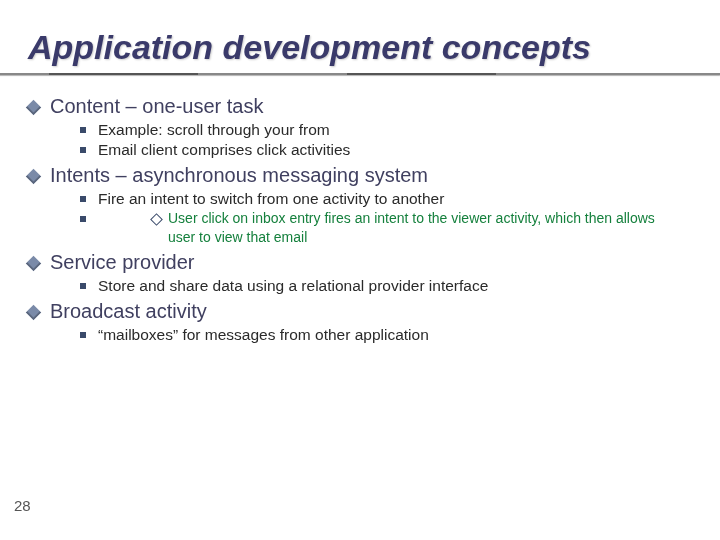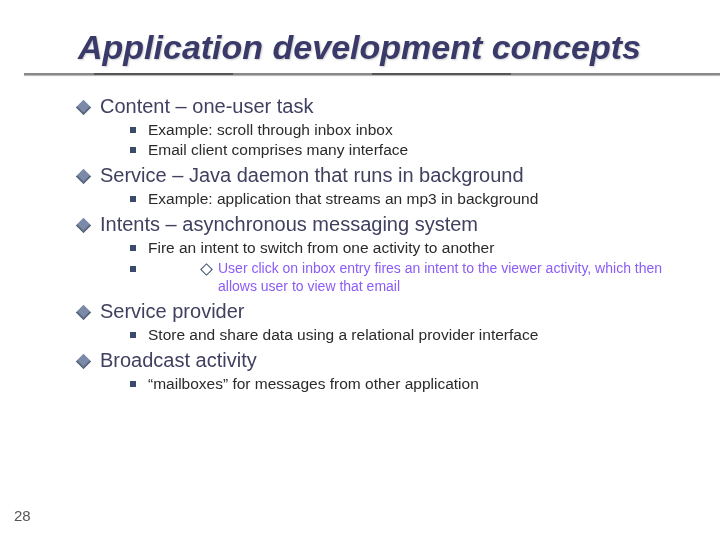--- a/index.html
+++ b/index.html
@@ -5,21 +5,21 @@
   * { margin: 0; padding: 0; box-sizing: border-box; }
   body {
     width: 720px;
     height: 540px;
     background: #fff;
     font-family: Verdana, Geneva, sans-serif;
     position: relative;
     overflow: hidden;
   }
   .slide {
-    padding: 28px 40px 20px 78px;
+    padding: 28px 40px 20px 28px;
     position: relative;
     height: 100%;
   }
   .title {
     font-family: "Comic Sans MS", cursive, sans-serif;
     font-size: 34px;
     color: #3a3a6a;
     font-style: italic;
     margin-bottom: 6px;
     text-shadow: 1px 1px 2px rgba(0,0,0,0.2);
@@ -70,66 +70,60 @@
     height: 6px;
     background: #3a4a6a;
   }
   .lvl3 {
     margin-top: 0;
   }
   .lvl3 > li {
     position: relative;
     padding-left: 70px;
     font-size: 14px;
-    color: #8b5cf6;
+    color: #15803d;
     line-height: 1.35;
   }
   .lvl3 > li::before {
     content: "";
     position: absolute;
     left: 54px;
     top: 6px;
     width: 7px;
     height: 7px;
     border: 1px solid #3a4a6a;
     transform: rotate(45deg);
     background: #fff;
   }
   .pagenum {
     position: absolute;
     left: 14px;
-    bottom: 16px;
+    bottom: 26px;
     font-size: 15px;
     color: #555;
     font-family: Verdana, sans-serif;
   }
 </style>
 </head>
 <body>
 
 <div class="slide">
   <h1 class="title">Application development concepts</h1>
   <div class="underline"></div>
 
   <ul class="lvl1">
 
     <li>
       <span>Content – one-user task</span>
       <ul class="lvl2">
-        <li><span>Example: scroll through inbox inbox</span></li>
-        <li><span>Email client comprises many interface</span></li>
+        <li><span>Example: scroll through your from</span></li>
+        <li><span>Email client comprises click activities</span></li>
       </ul>
     </li>
 
-    <li>
-      <span>Service – Java daemon that runs in background</span>
-      <ul class="lvl2">
-        <li><span>Example: application that streams an mp3 in background</span></li>
-      </ul>
-    </li>
 
     <li>
       <span>Intents – asynchronous messaging system</span>
       <ul class="lvl2">
         <li><span>Fire an intent to switch from one activity to another</span></li>
         <li>
           <ul class="lvl3">
             <li><span>User click on inbox entry fires an intent to the viewer activity, which then allows user to view that email</span></li>
           </ul>
         </li>

